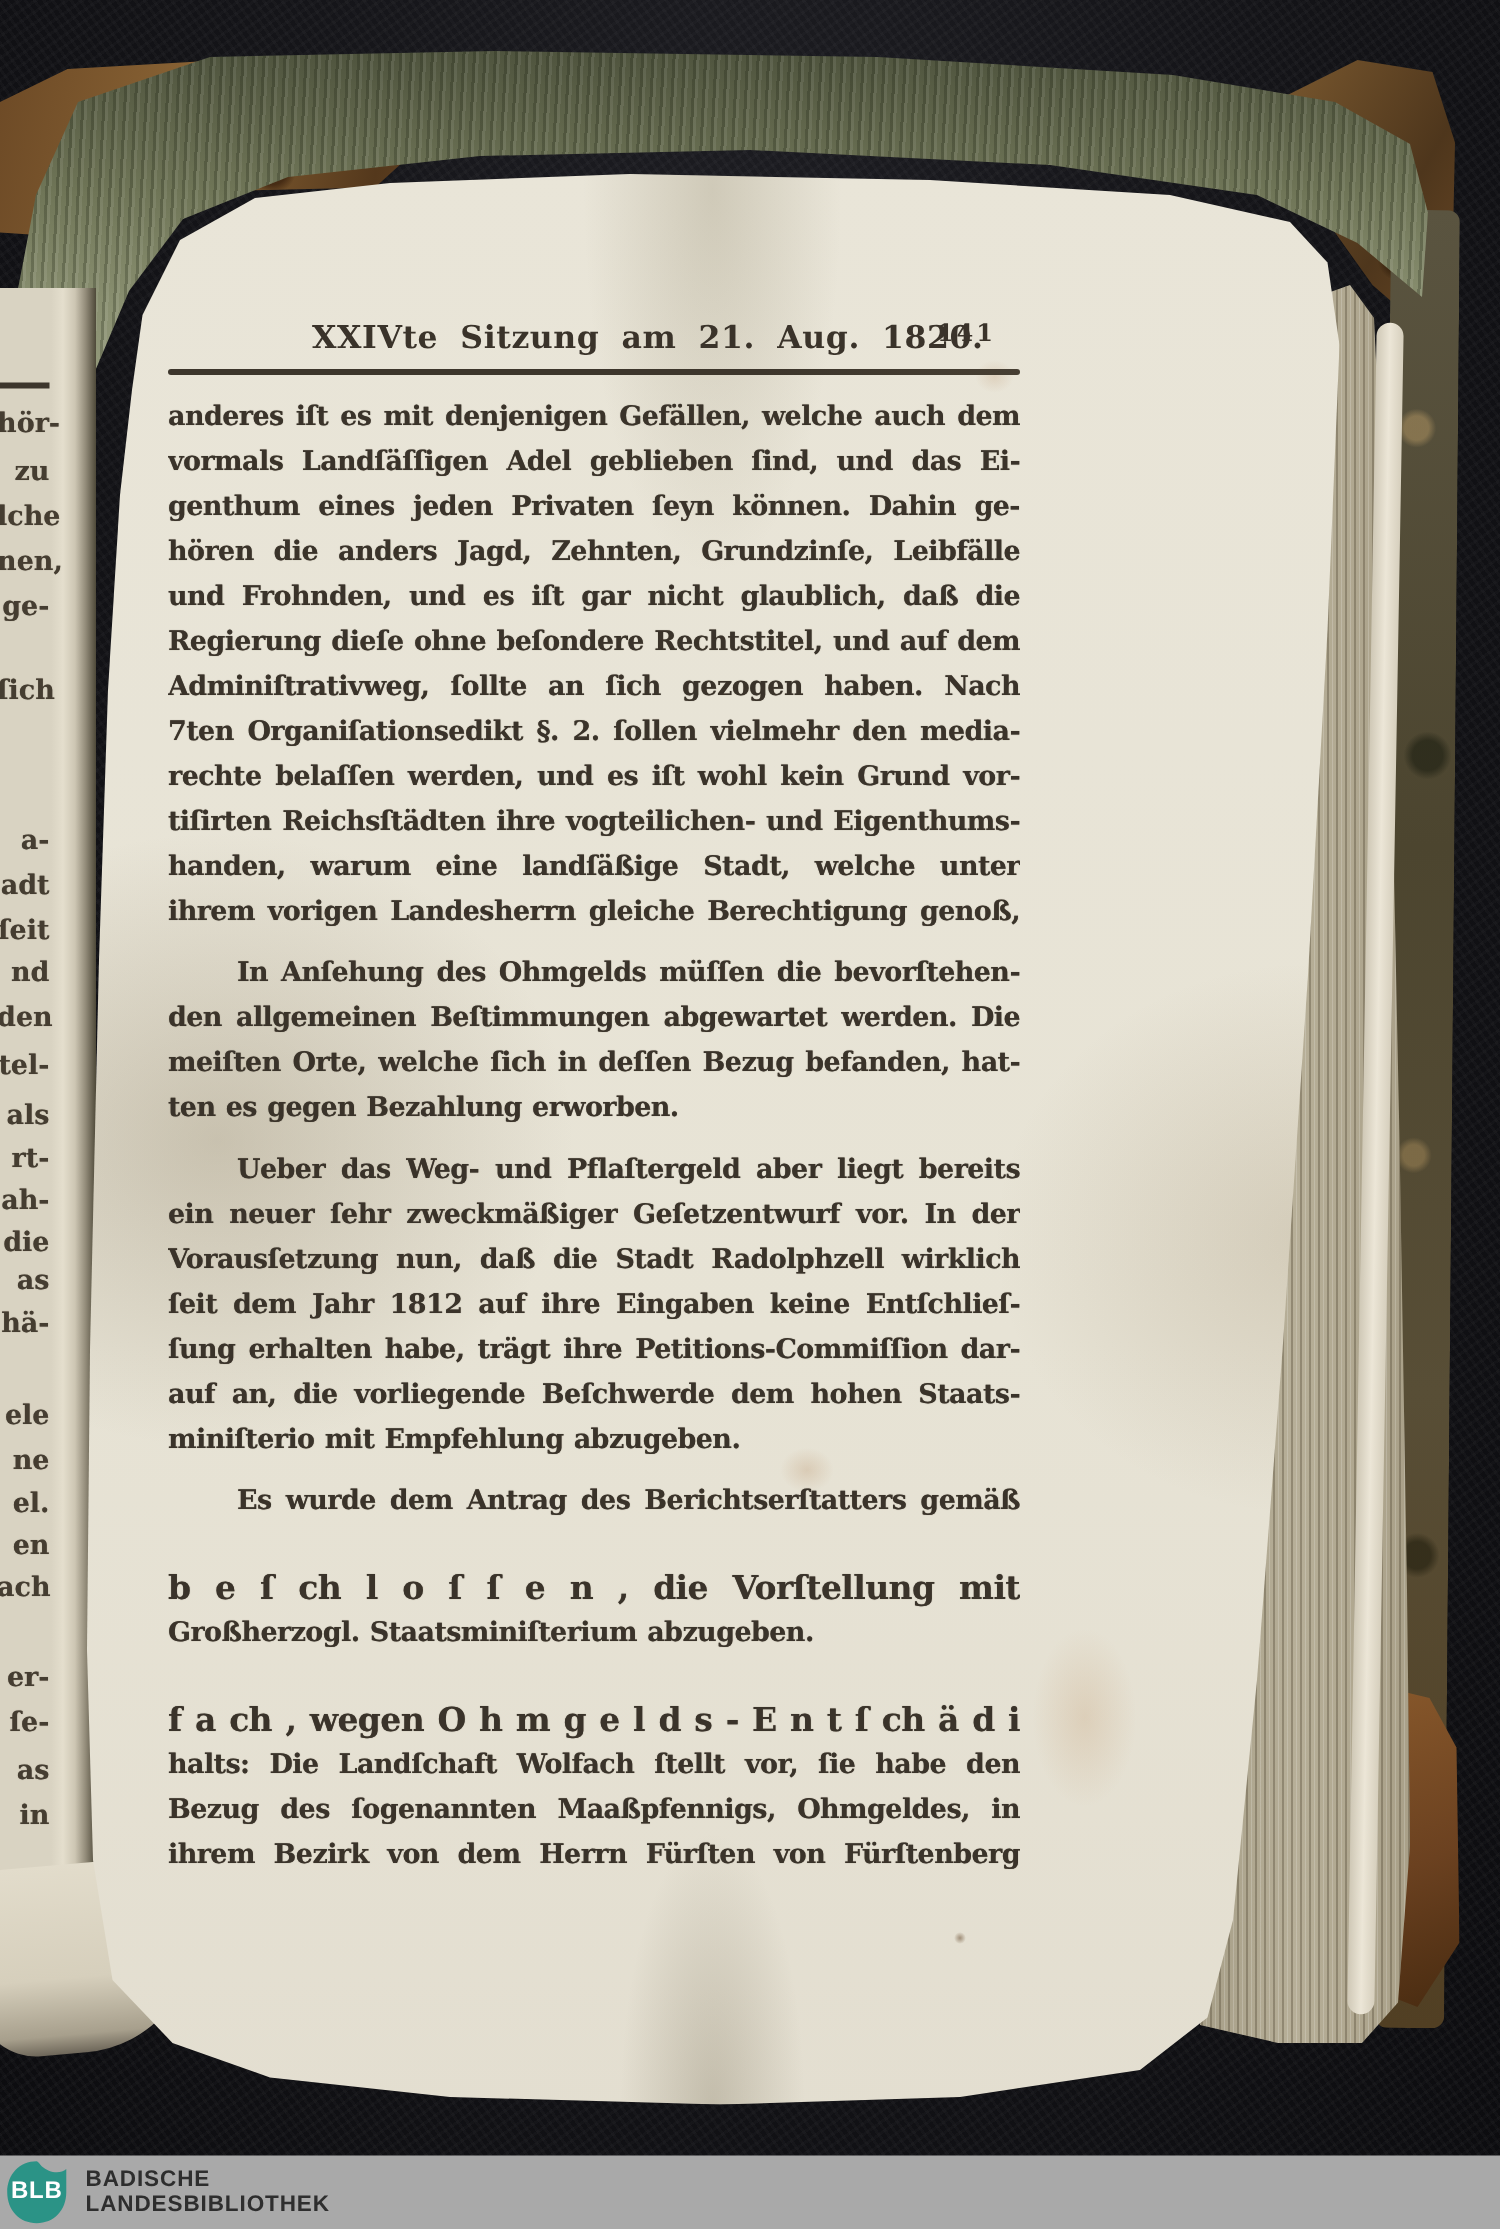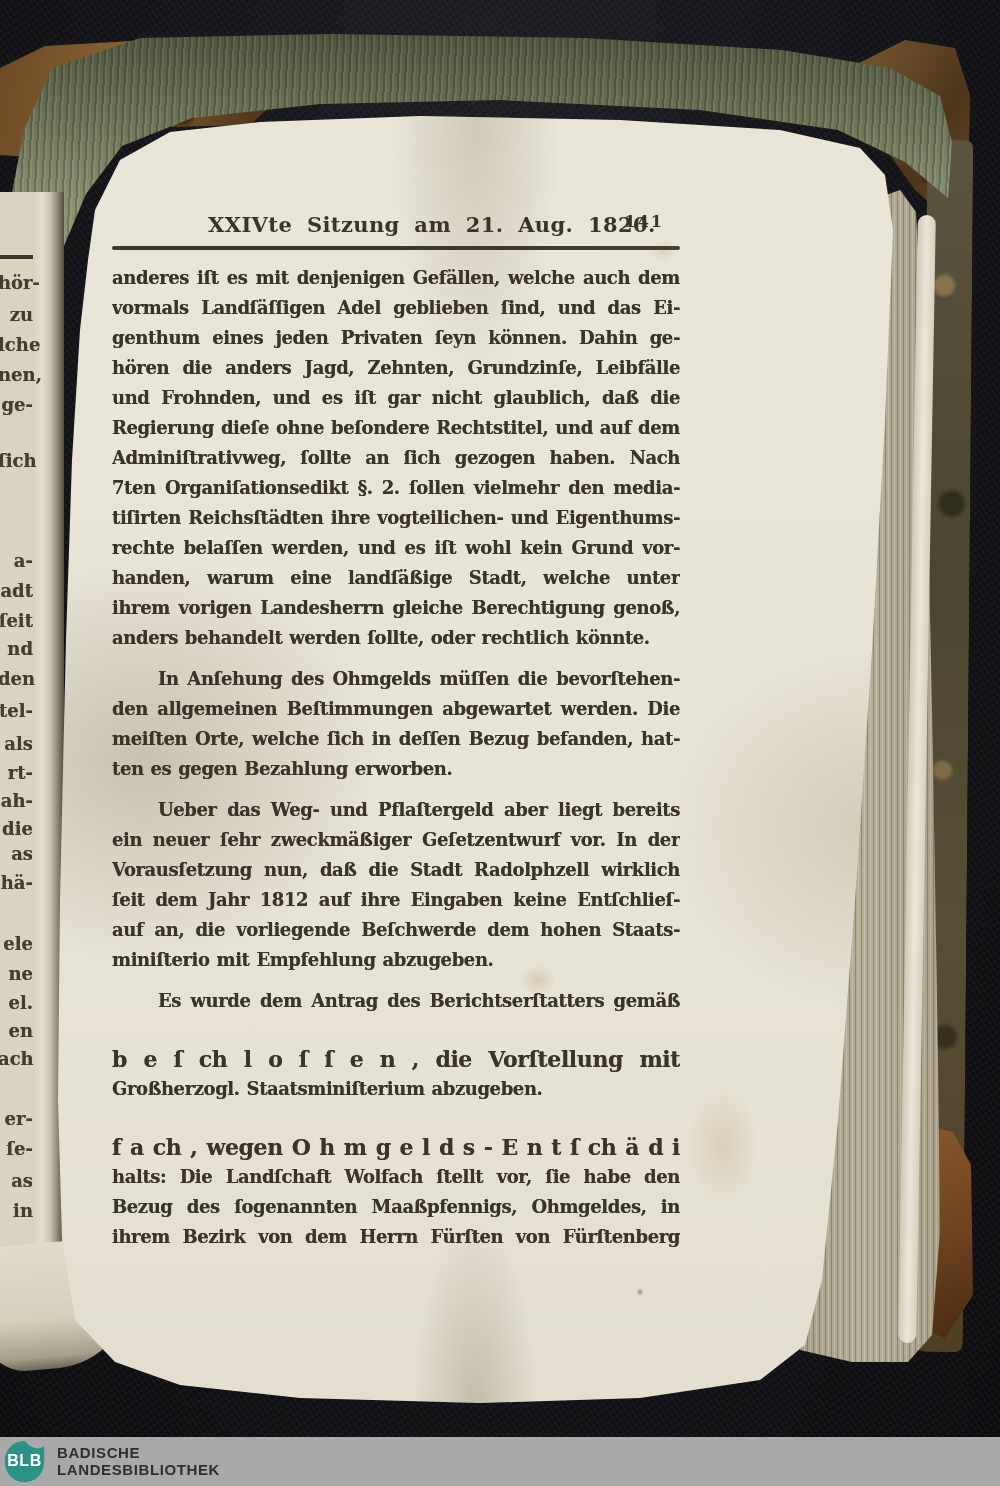--- a/index.html
+++ b/index.html
@@ -159,39 +159,39 @@
 
     <div class="para p1">
       <div class="pline">anderes iſt es mit denjenigen Gefällen, welche auch dem</div>
       <div class="pline">vormals Landſäſſigen Adel geblieben ſind, und das Ei-</div>
       <div class="pline">genthum eines jeden Privaten ſeyn können. Dahin ge-</div>
       <div class="pline">hören die anders Jagd, Zehnten, Grundzinſe, Leibfälle</div>
       <div class="pline">und Frohnden, und es iſt gar nicht glaublich, daß die</div>
       <div class="pline">Regierung dieſe ohne beſondere Rechtstitel, und auf dem</div>
       <div class="pline">Adminiſtrativweg, ſollte an ſich gezogen haben. Nach dem</div>
       <div class="pline">7ten Organiſationsedikt §. 2. ſollen vielmehr den media-</div>
+      <div class="pline">rechte belaſſen werden, und es iſt wohl kein Grund vor-</div>
       <div class="pline">tiſirten Reichsſtädten ihre vogteilichen- und Eigenthums-</div>
-      <div class="pline">rechte belaſſen werden, und es iſt wohl kein Grund vor-</div>
       <div class="pline">handen, warum eine landſäßige Stadt, welche unter</div>
       <div class="pline">ihrem vorigen Landesherrn gleiche Berechtigung genoß,</div>
-      <div class="pline end">anders behandelt werden ſollte, oder rechtlich könnte.</div>
     </div>
 
     <div class="para">
       <div class="pline first">In Anſehung des Ohmgelds müſſen die bevorſtehen-</div>
       <div class="pline">den allgemeinen Beſtimmungen abgewartet werden. Die</div>
       <div class="pline">meiſten Orte, welche ſich in deſſen Bezug befanden, hat-</div>
       <div class="pline end">ten es gegen Bezahlung erworben.</div>
     </div>
 
     <div class="para">
       <div class="pline first">Ueber das Weg- und Pflaſtergeld aber liegt bereits</div>
       <div class="pline">ein neuer ſehr zweckmäßiger Geſetzentwurf vor. In der</div>
       <div class="pline">Vorausſetzung nun, daß die Stadt Radolphzell wirklich</div>
       <div class="pline">ſeit dem Jahr 1812 auf ihre Eingaben keine Entſchlieſ-</div>
+      <div class="pline">ſung erhalten habe, trägt ihre Petitions-Commiſſion dar-</div>
       <div class="pline">auf an, die vorliegende Beſchwerde dem hohen Staats-</div>
       <div class="pline end">miniſterio mit Empfehlung abzugeben.</div>
     </div>
 
     <div class="para">
       <div class="pline first">Es wurde dem Antrag des Berichtserſtatters gemäß</div>
       <div class="pline tight">b e ſ ch l o ſ ſ e n ,  die Vorſtellung mit Empfehlung an das</div>
       <div class="pline end">Großherzogl. Staatsminiſterium abzugeben.</div>
     </div>
 

